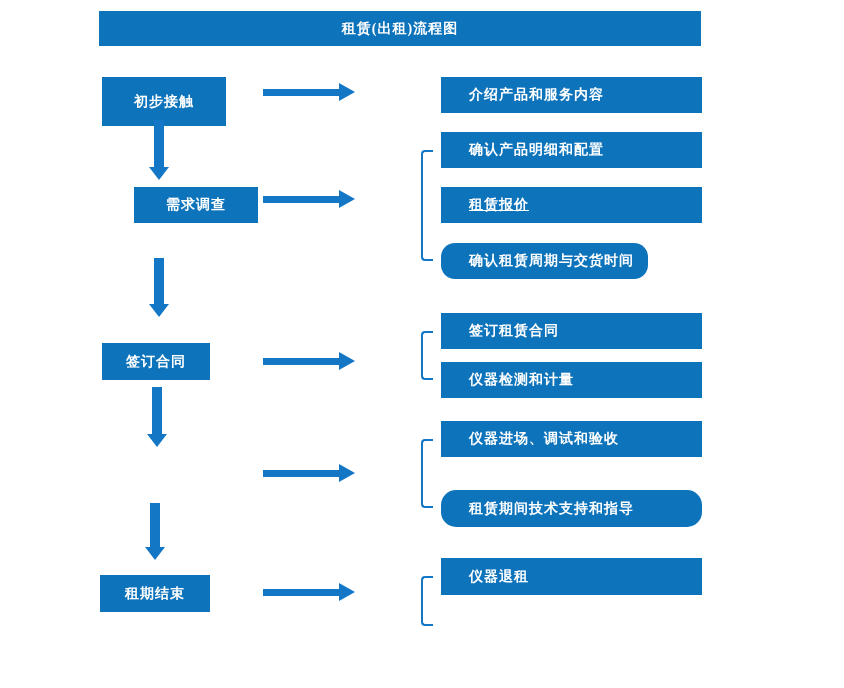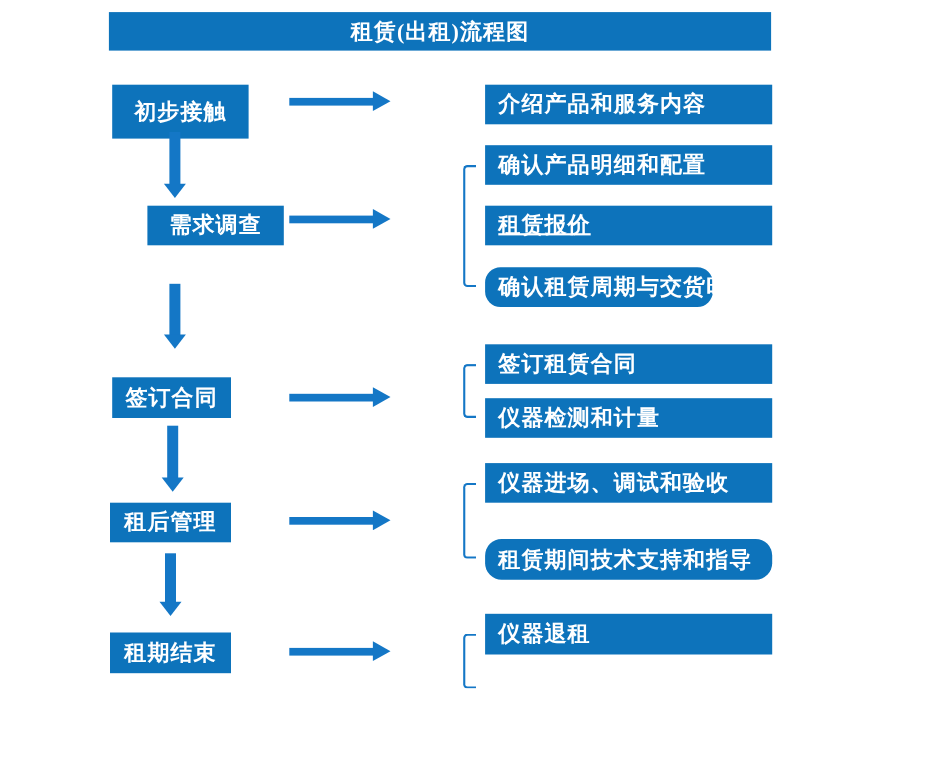--- a/index.html
+++ b/index.html
@@ -9,31 +9,31 @@
     height: 688px;
     background: var(--bg, #ffffff);
     font-family: "Liberation Serif", "DejaVu Serif", serif;
     overflow: hidden;
   }
   .box {
     position: absolute;
     background: var(--box-blue, #0d73bb);
     color: var(--text-white, #ffffff);
     font-weight: bold;
-    font-size: 20px;
+    font-size: 14px;
     letter-spacing: 1px;
     display: flex;
     align-items: center;
     box-sizing: border-box;
     line-height: 1;
     white-space: nowrap;
   }
   .title-bar { justify-content: center; }
   .stage { justify-content: center; }
-  .detail { padding-left: 12px; justify-content: flex-start; }
+  .detail { padding-left: 28px; justify-content: flex-start; }
 
   .h-arrow { position: absolute; height: 18px; }
   .h-arrow .shaft {
     position: absolute; left: 0; right: 15px; top: 5.5px; height: 7px;
     background: var(--arrow-blue, #1477c6);
   }
   .h-arrow .head {
     position: absolute; right: 0; top: 0; width: 0; height: 0;
     border-top: 9px solid transparent;
     border-bottom: 9px solid transparent;
@@ -64,21 +64,20 @@
 </head>
 <body>
 
 <div class="canvas">
 
   <div class="box title-bar" style="left:99px; top:11px; width:602px; height:35px;">租赁(出租)流程图</div>
 
   <div class="box stage" style="left:102px; top:77px; width:124px; height:49px;">初步接触</div>
   <div class="box stage" style="left:102px; top:187px; width:124px; height:36px;margin-left:32px;">需求调查</div>
   <div class="box stage" style="left:102px; top:343px; width:108px; height:37px;">签订合同</div>
-  <div class="box stage" style="left:100px; top:457px; width:110px; height:36px;">租后管理</div>
   <div class="box stage" style="left:100px; top:575px; width:110px; height:37px;">租期结束</div>
 
   <div class="v-arrow" style="left:149px; top:120px; height:60px;">
     <div class="shaft"></div>
     <div class="head"></div>
   </div>
   <div class="v-arrow" style="left:149px; top:258px; height:59px;">
     <div class="shaft"></div>
     <div class="head"></div>
   </div>

